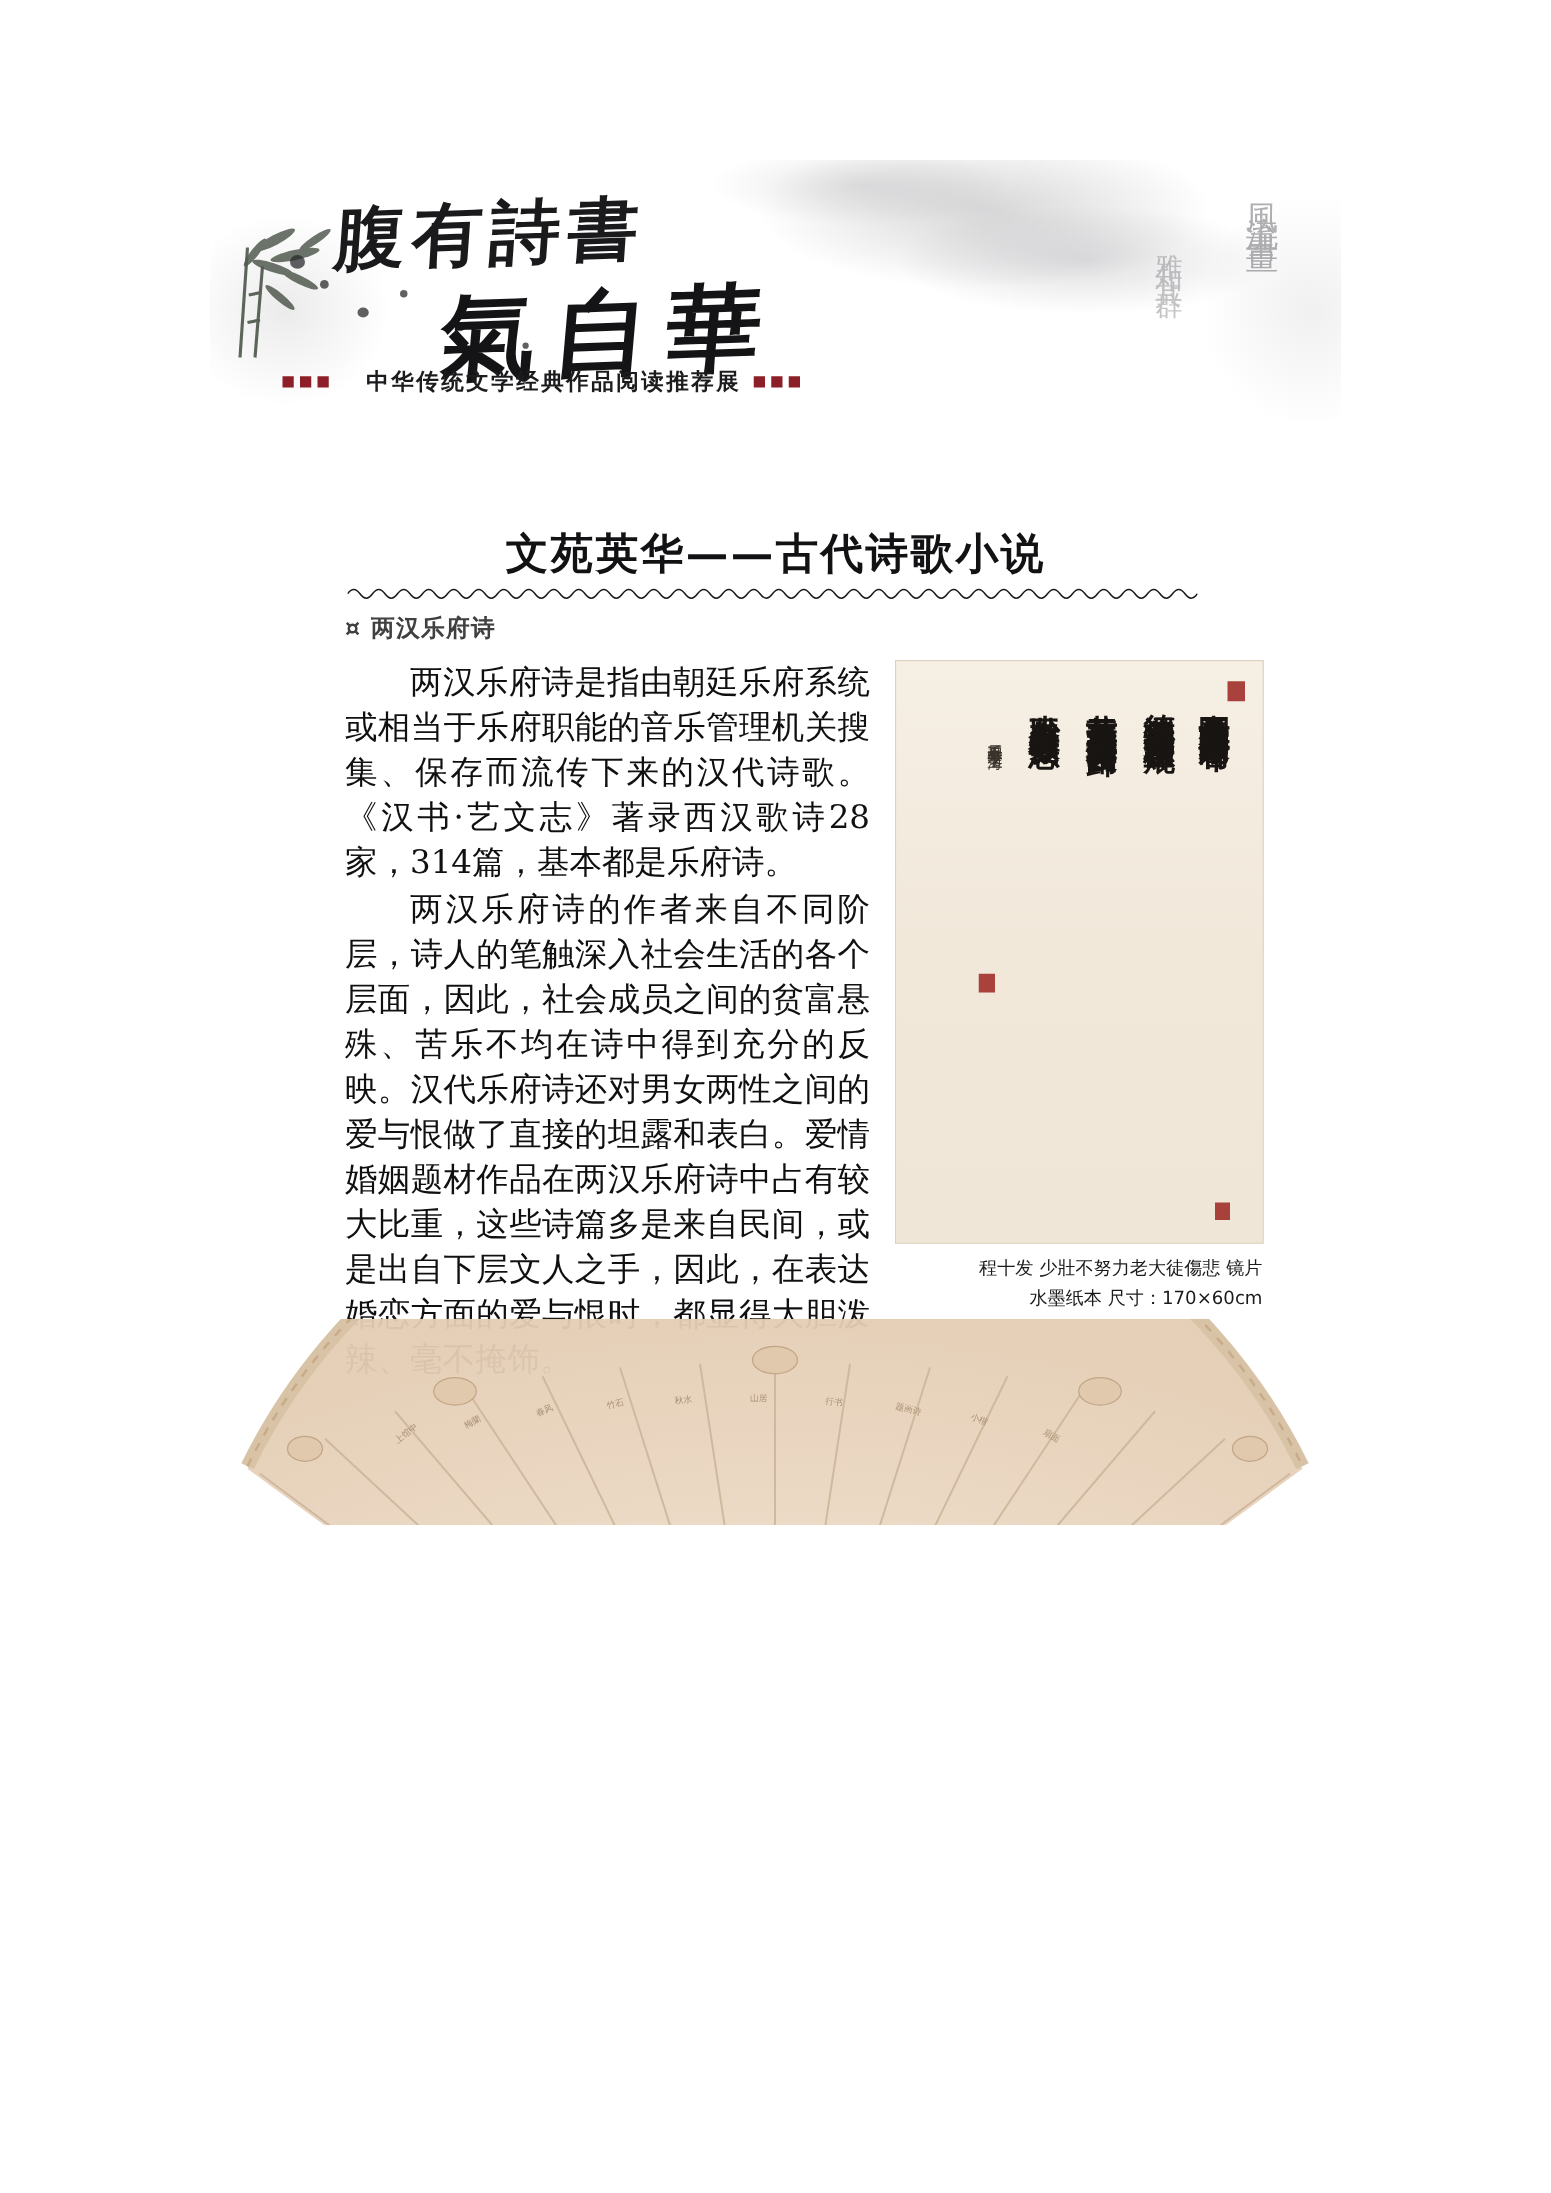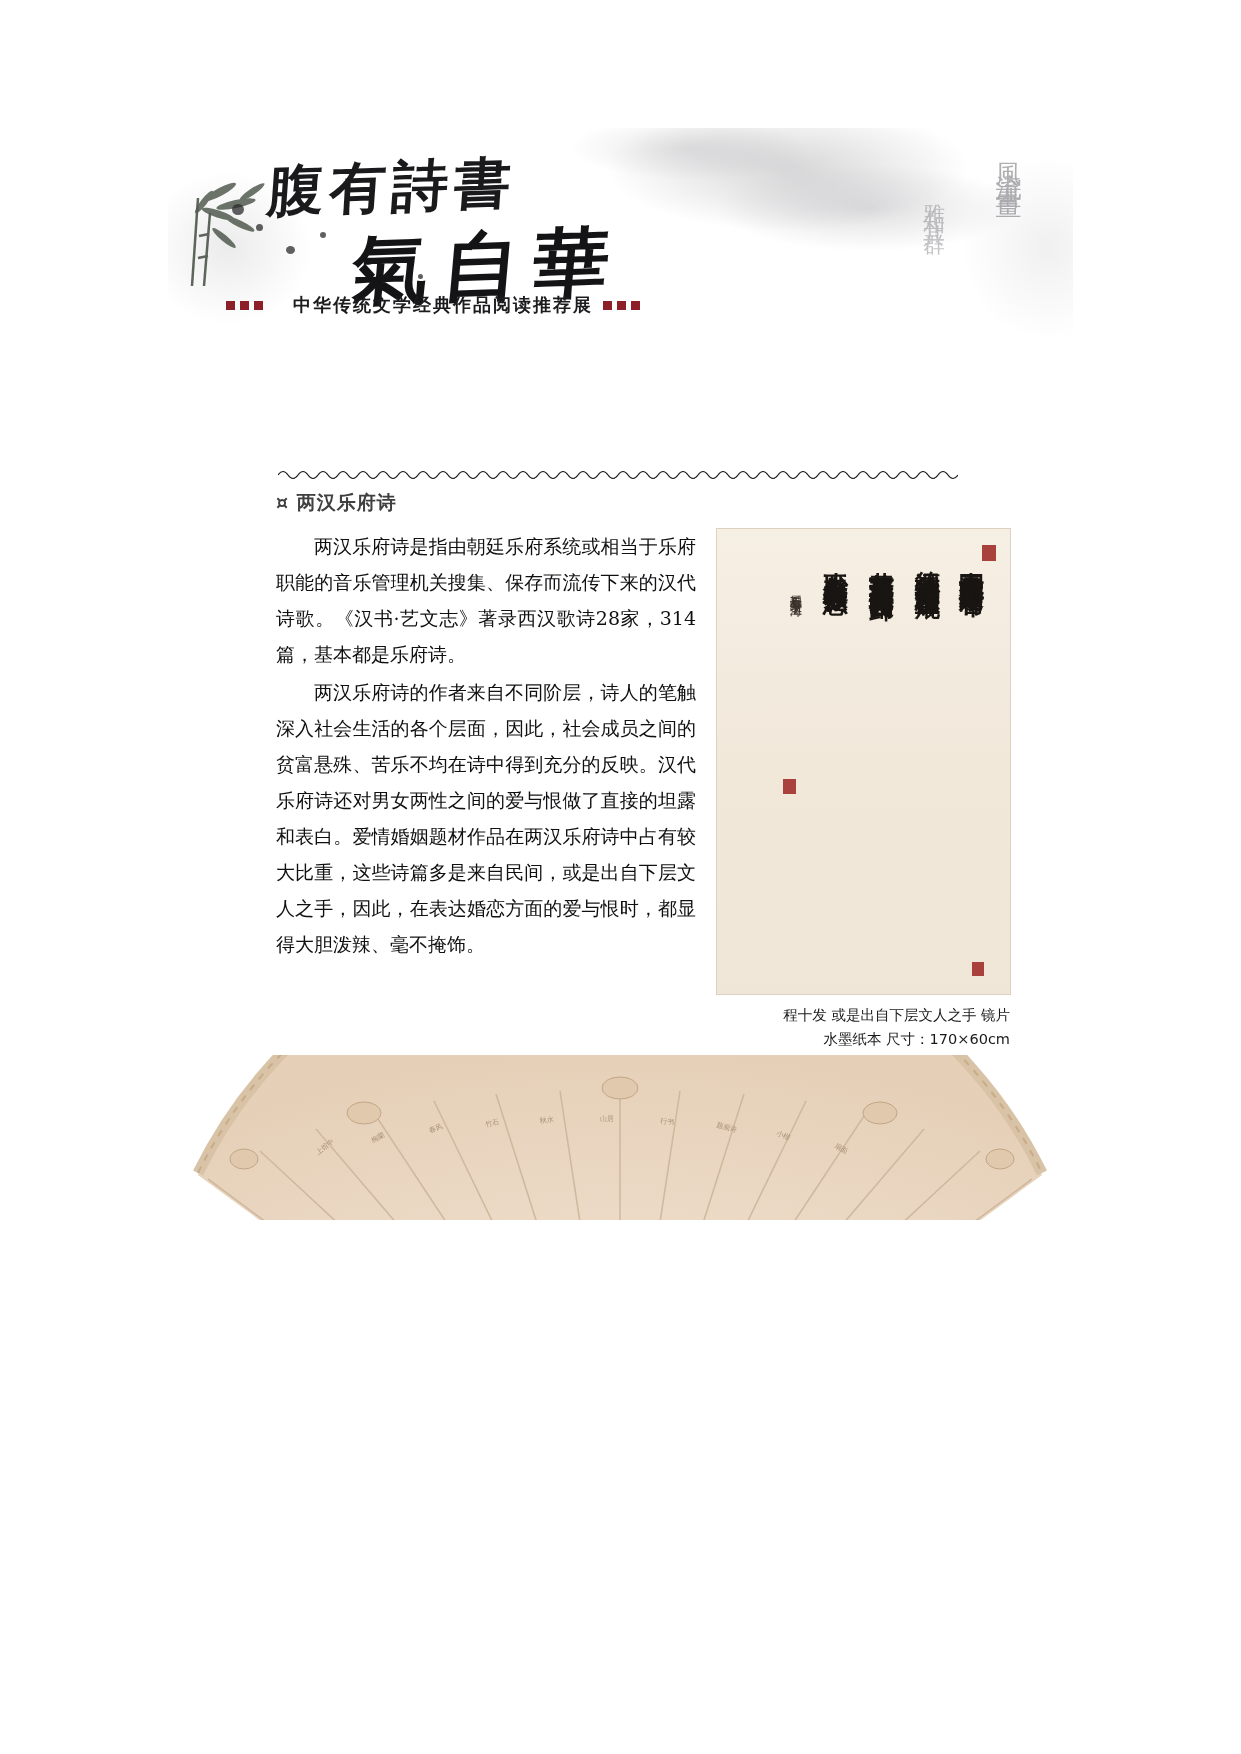--- a/index.html
+++ b/index.html
@@ -143,21 +143,21 @@
     color: #404040;
     letter-spacing: 1px;
   }
   
   .body-col {
     position: absolute;
     left: 276px;
     top: 528px;
     width: 420px;
     font-family: "DejaVu Serif", serif;
-    font-size: 19px;
+    font-size: 26px;
     line-height: 36px;
     color: #101012;
     text-align: justify;
     text-justify: inter-character;
   }
   .body-col p {
     margin: 0 0 2px 0;
     text-indent: 2em;
   }
   
@@ -268,20 +268,21 @@
         <i class="sq"></i>
           <i class="sq"></i>
           <i class="sq"></i>
       </span>
     </div>
 
     <div class="banner-cal" style="right:46px;top:14px;">風流書畫</div>
     <div class="banner-cal" style="right:124px;top:58px;font-size:22px;opacity:0.4;">雅和其群</div>
   </div>
 
+  <div class="sec-title">文苑英华——古代诗歌小说</div>
 
   <svg class="wave" viewBox="0 0 680 14" preserveAspectRatio="none">
     <path d="M0 7 Q 5 0 10 7 T 20 7 T 30 7 T 40 7 T 50 7 T 60 7 T 70 7 T 80 7 T 90 7 T 100 7 T 110 7 T 120 7 T 130 7 T 140 7 T 150 7 T 160 7 T 170 7 T 180 7 T 190 7 T 200 7 T 210 7 T 220 7 T 230 7 T 240 7 T 250 7 T 260 7 T 270 7 T 280 7 T 290 7 T 300 7 T 310 7 T 320 7 T 330 7 T 340 7 T 350 7 T 360 7 T 370 7 T 380 7 T 390 7 T 400 7 T 410 7 T 420 7 T 430 7 T 440 7 T 450 7 T 460 7 T 470 7 T 480 7 T 490 7 T 500 7 T 510 7 T 520 7 T 530 7 T 540 7 T 550 7 T 560 7 T 570 7 T 580 7 T 590 7 T 600 7 T 610 7 T 620 7 T 630 7 T 640 7 T 650 7 T 660 7 T 670 7 T 680 7" fill="none" stroke="#1a1a1c" stroke-width="1.2"></path>
   </svg>
 
   <div class="sub-head">¤ 两汉乐府诗</div>
 
   <div class="body-col">
     <p>两汉乐府诗是指由朝廷乐府系统或相当于乐府职能的音乐管理机关搜集、保存而流传下来的汉代诗歌。《汉书·艺文志》著录西汉歌诗28家，314篇，基本都是乐府诗。</p>
     <p>两汉乐府诗的作者来自不同阶层，诗人的笔触深入社会生活的各个层面，因此，社会成员之间的贫富悬殊、苦乐不均在诗中得到充分的反映。汉代乐府诗还对男女两性之间的爱与恨做了直接的坦露和表白。爱情婚姻题材作品在两汉乐府诗中占有较大比重，这些诗篇多是来自民间，或是出自下层文人之手，因此，在表达婚恋方面的爱与恨时，都显得大胆泼辣、毫不掩饰。</p>
@@ -297,21 +298,21 @@
     <div class="art-cal" style="right:116px;font-size:25px;height:360px;letter-spacing:2px;">黄華葉衰百川東到海何時復西歸</div>
     <div class="art-cal" style="right:162px;font-size:25px;height:270px;letter-spacing:2px;">少壯不努力老大徒傷悲</div>
 
     <div class="art-cal" style="right:208px;top:56px;font-size:12px;height:170px;color:#3a332c;font-weight:normal;letter-spacing:1px;">壬辰五月程十发写于上海</div>
 
     <div class="seal" style="right:214px;top:250px;width:13px;height:15px;"></div>
     <div class="seal" style="right:26px;bottom:18px;width:12px;height:14px;"></div>
   </div>
 
   <div class="art-caption">
-    <div>程十发 或是出自下层文人之手 镜片</div>
+    <div>程十发 少壯不努力老大徒傷悲 镜片</div>
     <div>水墨纸本 尺寸：170×60cm</div>
   </div>
 
   <div class="fan-wrap">
     <svg class="fan-svg" width="905" height="165" viewBox="0 0 905 165">
       <defs>
         <radialGradient id="fanGrad" cx="50%" cy="120%" r="95%">
           <stop offset="0%" stop-color="#f6e9da"></stop>
           <stop offset="60%" stop-color="#eedcc8"></stop>
           <stop offset="100%" stop-color="#e4cdb4"></stop>

